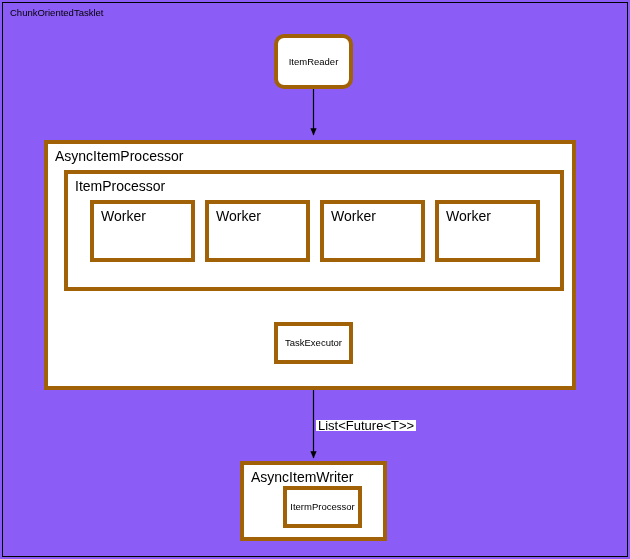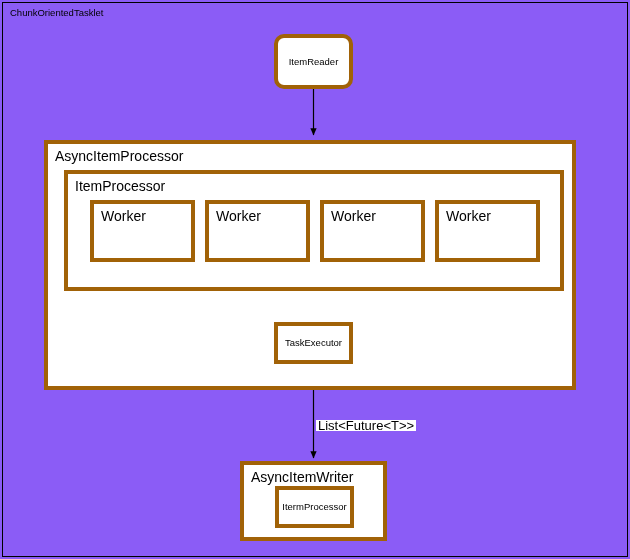--- a/index.html
+++ b/index.html
@@ -136,17 +136,17 @@
   </div>
 
   <div class="node" style="left:274px; top:322px; width:79px; height:42px;">
     <div class="label-center">TaskExecutor</div>
   </div>
 
   <div class="node" style="left:240px; top:461px; width:147px; height:80px;padding-left:7px;">
     <div class="label-tl">AsyncItemWriter</div>
   </div>
 
-  <div class="node" style="left:275px; top:486px; width:79px; height:42px;">
+  <div class="node" style="left:283px; top:486px; width:79px; height:42px;">
     <div class="label-center">ItermProcessor</div>
   </div>
 
 </div>
 
 </body></html>

